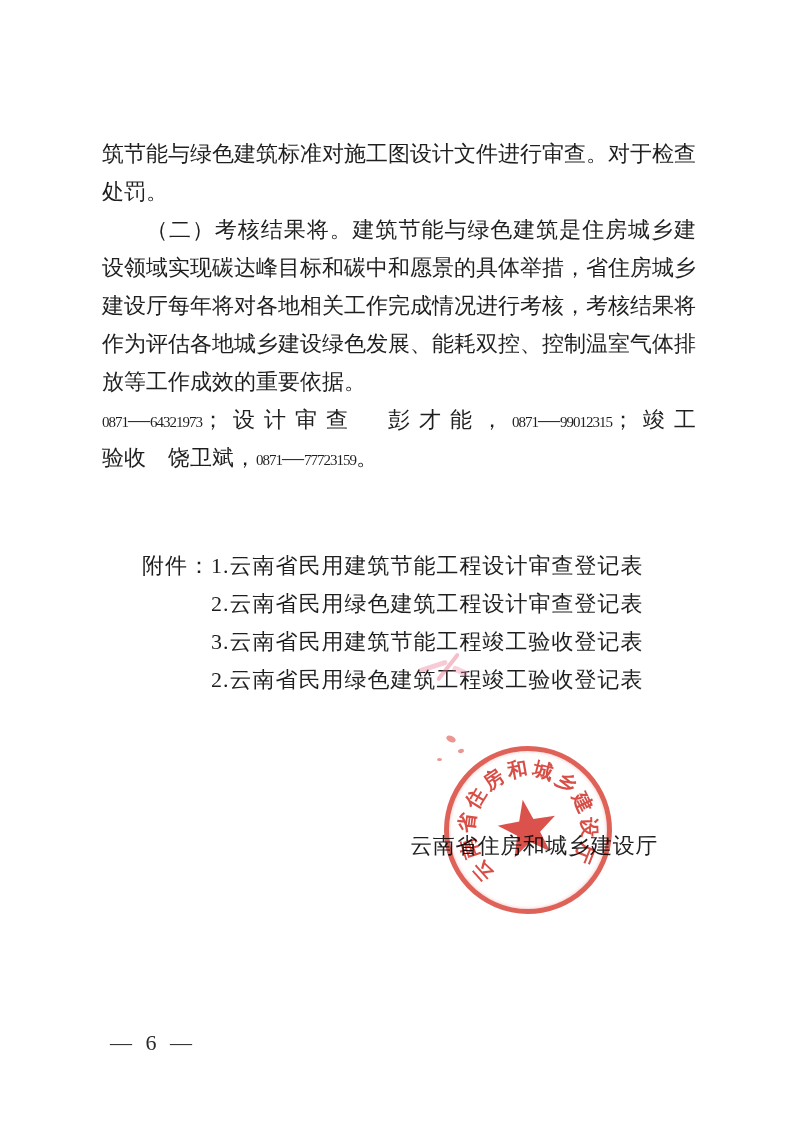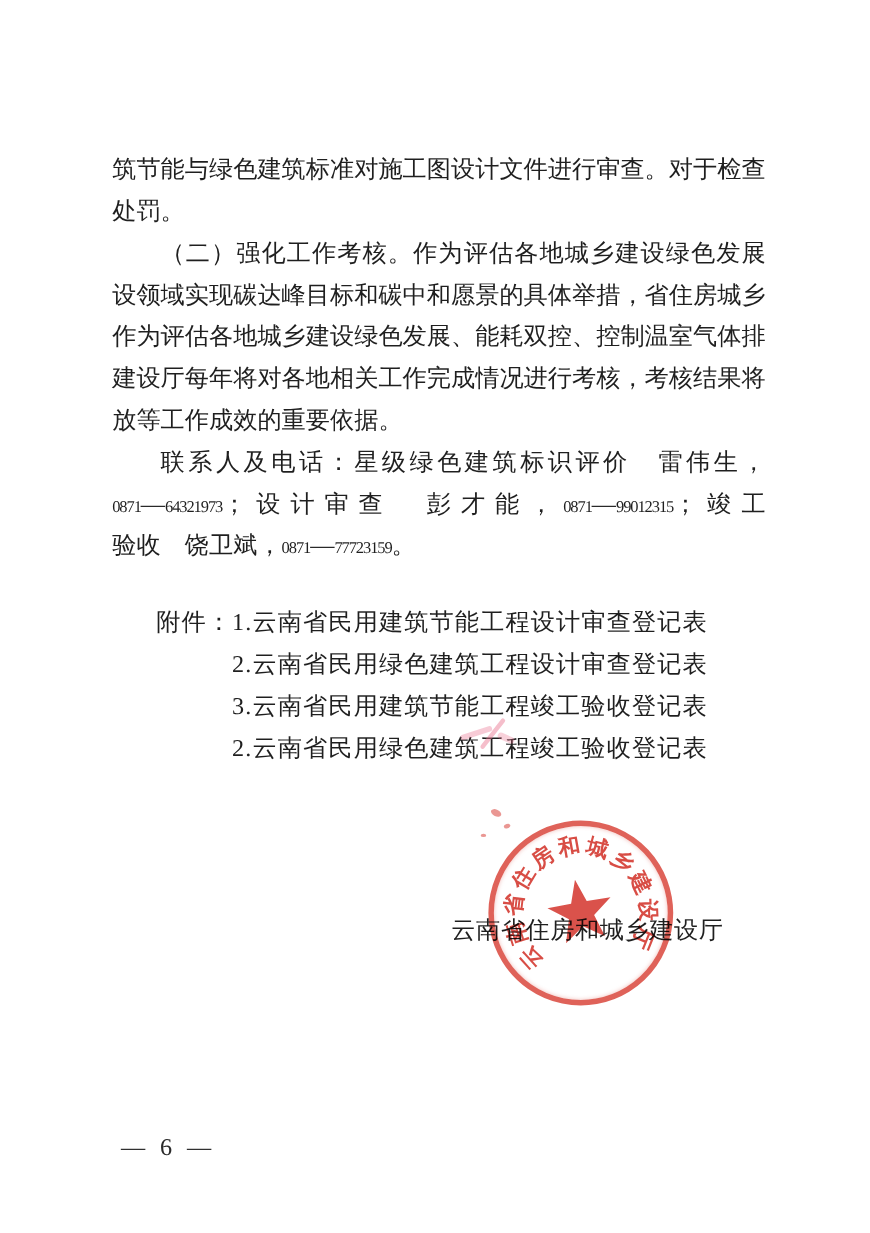--- a/index.html
+++ b/index.html
@@ -83,26 +83,25 @@
   .smudge.m3{left:452px;top:668px;width:16px;height:6px;transform:rotate(24deg);opacity:.7;}
 </style>
 </head>
 <body>
 
 <div class="page">
 
   <div class="body-text" id="body-text">
       <div class="bline j">筑节能与绿色建筑标准对施工图设计文件进行审查。对于检查</div>
       <div class="bline">处罚。</div>
-      <div class="bline j ind">（二）强化工作考核。作为评估各地城乡建设绿色发展</div>
+      <div class="bline j ind">（二）考核结果将。建筑节能与绿色建筑是住房城乡建</div>
       <div class="bline j">设领域实现碳达峰目标和碳中和愿景的具体举措，省住房城乡</div>
+      <div class="bline j">建设厅每年将对各地相关工作完成情况进行考核，考核结果将</div>
       <div class="bline j">作为评估各地城乡建设绿色发展、能耗双控、控制温室气体排</div>
-      <div class="bline j">建设厅每年将对各地相关工作完成情况进行考核，考核结果将</div>
       <div class="bline">放等工作成效的重要依据。</div>
-      <div class="bline j ind">联系人及电话：星级绿色建筑标识评价　雷伟生，</div>
       <div class="bline j"><span class="num">0871</span>—<span class="num">64321973</span>；设计审查　彭才能，<span class="num">0871</span>—<span class="num">99012315</span>；竣工</div>
       <div class="bline">验收　饶卫斌，<span class="num">0871</span>—<span class="num">77723159</span>。</div>
     </div>
 
   <div class="attachments" id="attachments">
       <div class="aline"><span>附件：</span><span>1.云南省民用建筑节能工程设计审查登记表</span></div>
       <div class="aline hang"><span>2.云南省民用绿色建筑工程设计审查登记表</span></div>
       <div class="aline hang"><span>3.云南省民用建筑节能工程竣工验收登记表</span></div>
       <div class="aline hang"><span>2.云南省民用绿色建筑工程竣工验收登记表</span></div>
     </div>

